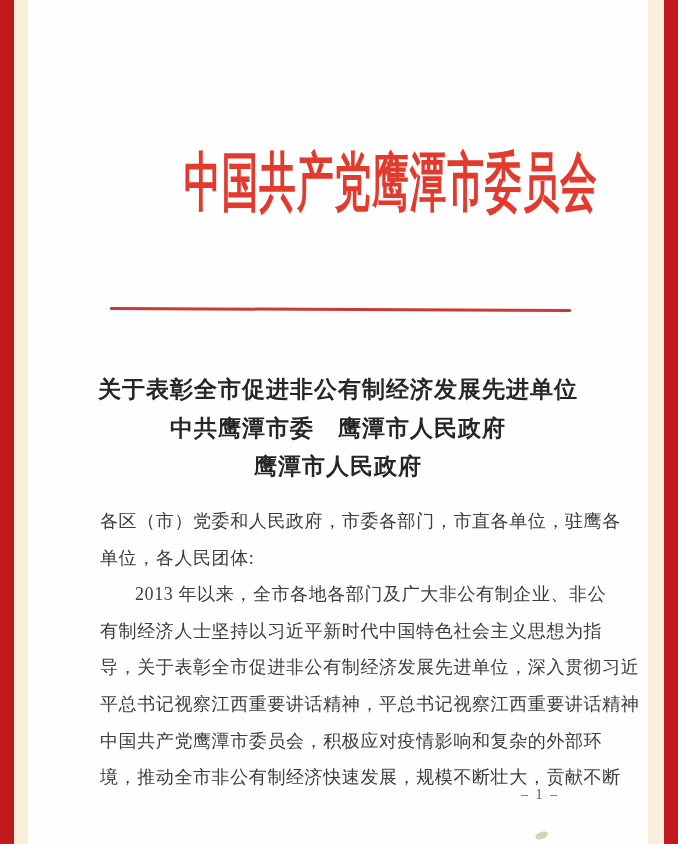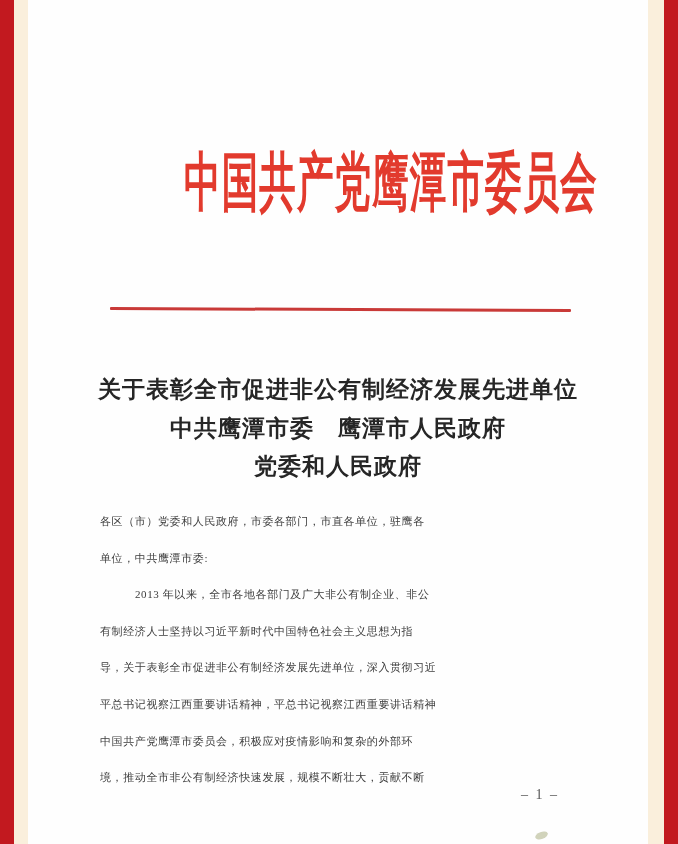--- a/index.html
+++ b/index.html
@@ -69,21 +69,21 @@
     font-weight: 700;
     color: #262626;
     line-height: 38.5px;
     letter-spacing: 1px;
   }
 
   .body-text {
     position: absolute;
     top: 503px; left: 72px;
     width: 496px;
-    font-size: 11px;
+    font-size: 18px;
     color: #3c3c3c;
     line-height: 36.6px;
     letter-spacing: 0.6px;
     white-space: nowrap;
   }
   .body-text .line { height: 36.6px; }
   .body-text .line.indent { text-indent: 35px; }
 
   .page-number {
     position: absolute;
@@ -120,26 +120,26 @@
     <div class="org-name">
       <span class="stretch">中国共产党鹰潭市委员会</span>
     </div>
 
 
     <div class="red-divider"></div>
 
     <div class="doc-title">
       <div>关于表彰全市促进非公有制经济发展先进单位</div>
       <div>中共鹰潭市委　鹰潭市人民政府</div>
-      <div>党委和人民政府</div>
+      <div>鹰潭市人民政府</div>
     </div>
 
     <div class="body-text">
       <div class="line">各区（市）党委和人民政府，市委各部门，市直各单位，驻鹰各</div>
-      <div class="line">单位，中共鹰潭市委:</div>
+      <div class="line">单位，各人民团体:</div>
       <div class="line indent">2013 年以来，全市各地各部门及广大非公有制企业、非公</div>
       <div class="line">有制经济人士坚持以习近平新时代中国特色社会主义思想为指</div>
       <div class="line">导，关于表彰全市促进非公有制经济发展先进单位，深入贯彻习近</div>
       <div class="line">平总书记视察江西重要讲话精神，平总书记视察江西重要讲话精神</div>
       <div class="line">中国共产党鹰潭市委员会，积极应对疫情影响和复杂的外部环</div>
       <div class="line">境，推动全市非公有制经济快速发展，规模不断壮大，贡献不断</div>
     </div>
 
     <div class="page-number">– 1 –</div>
 

